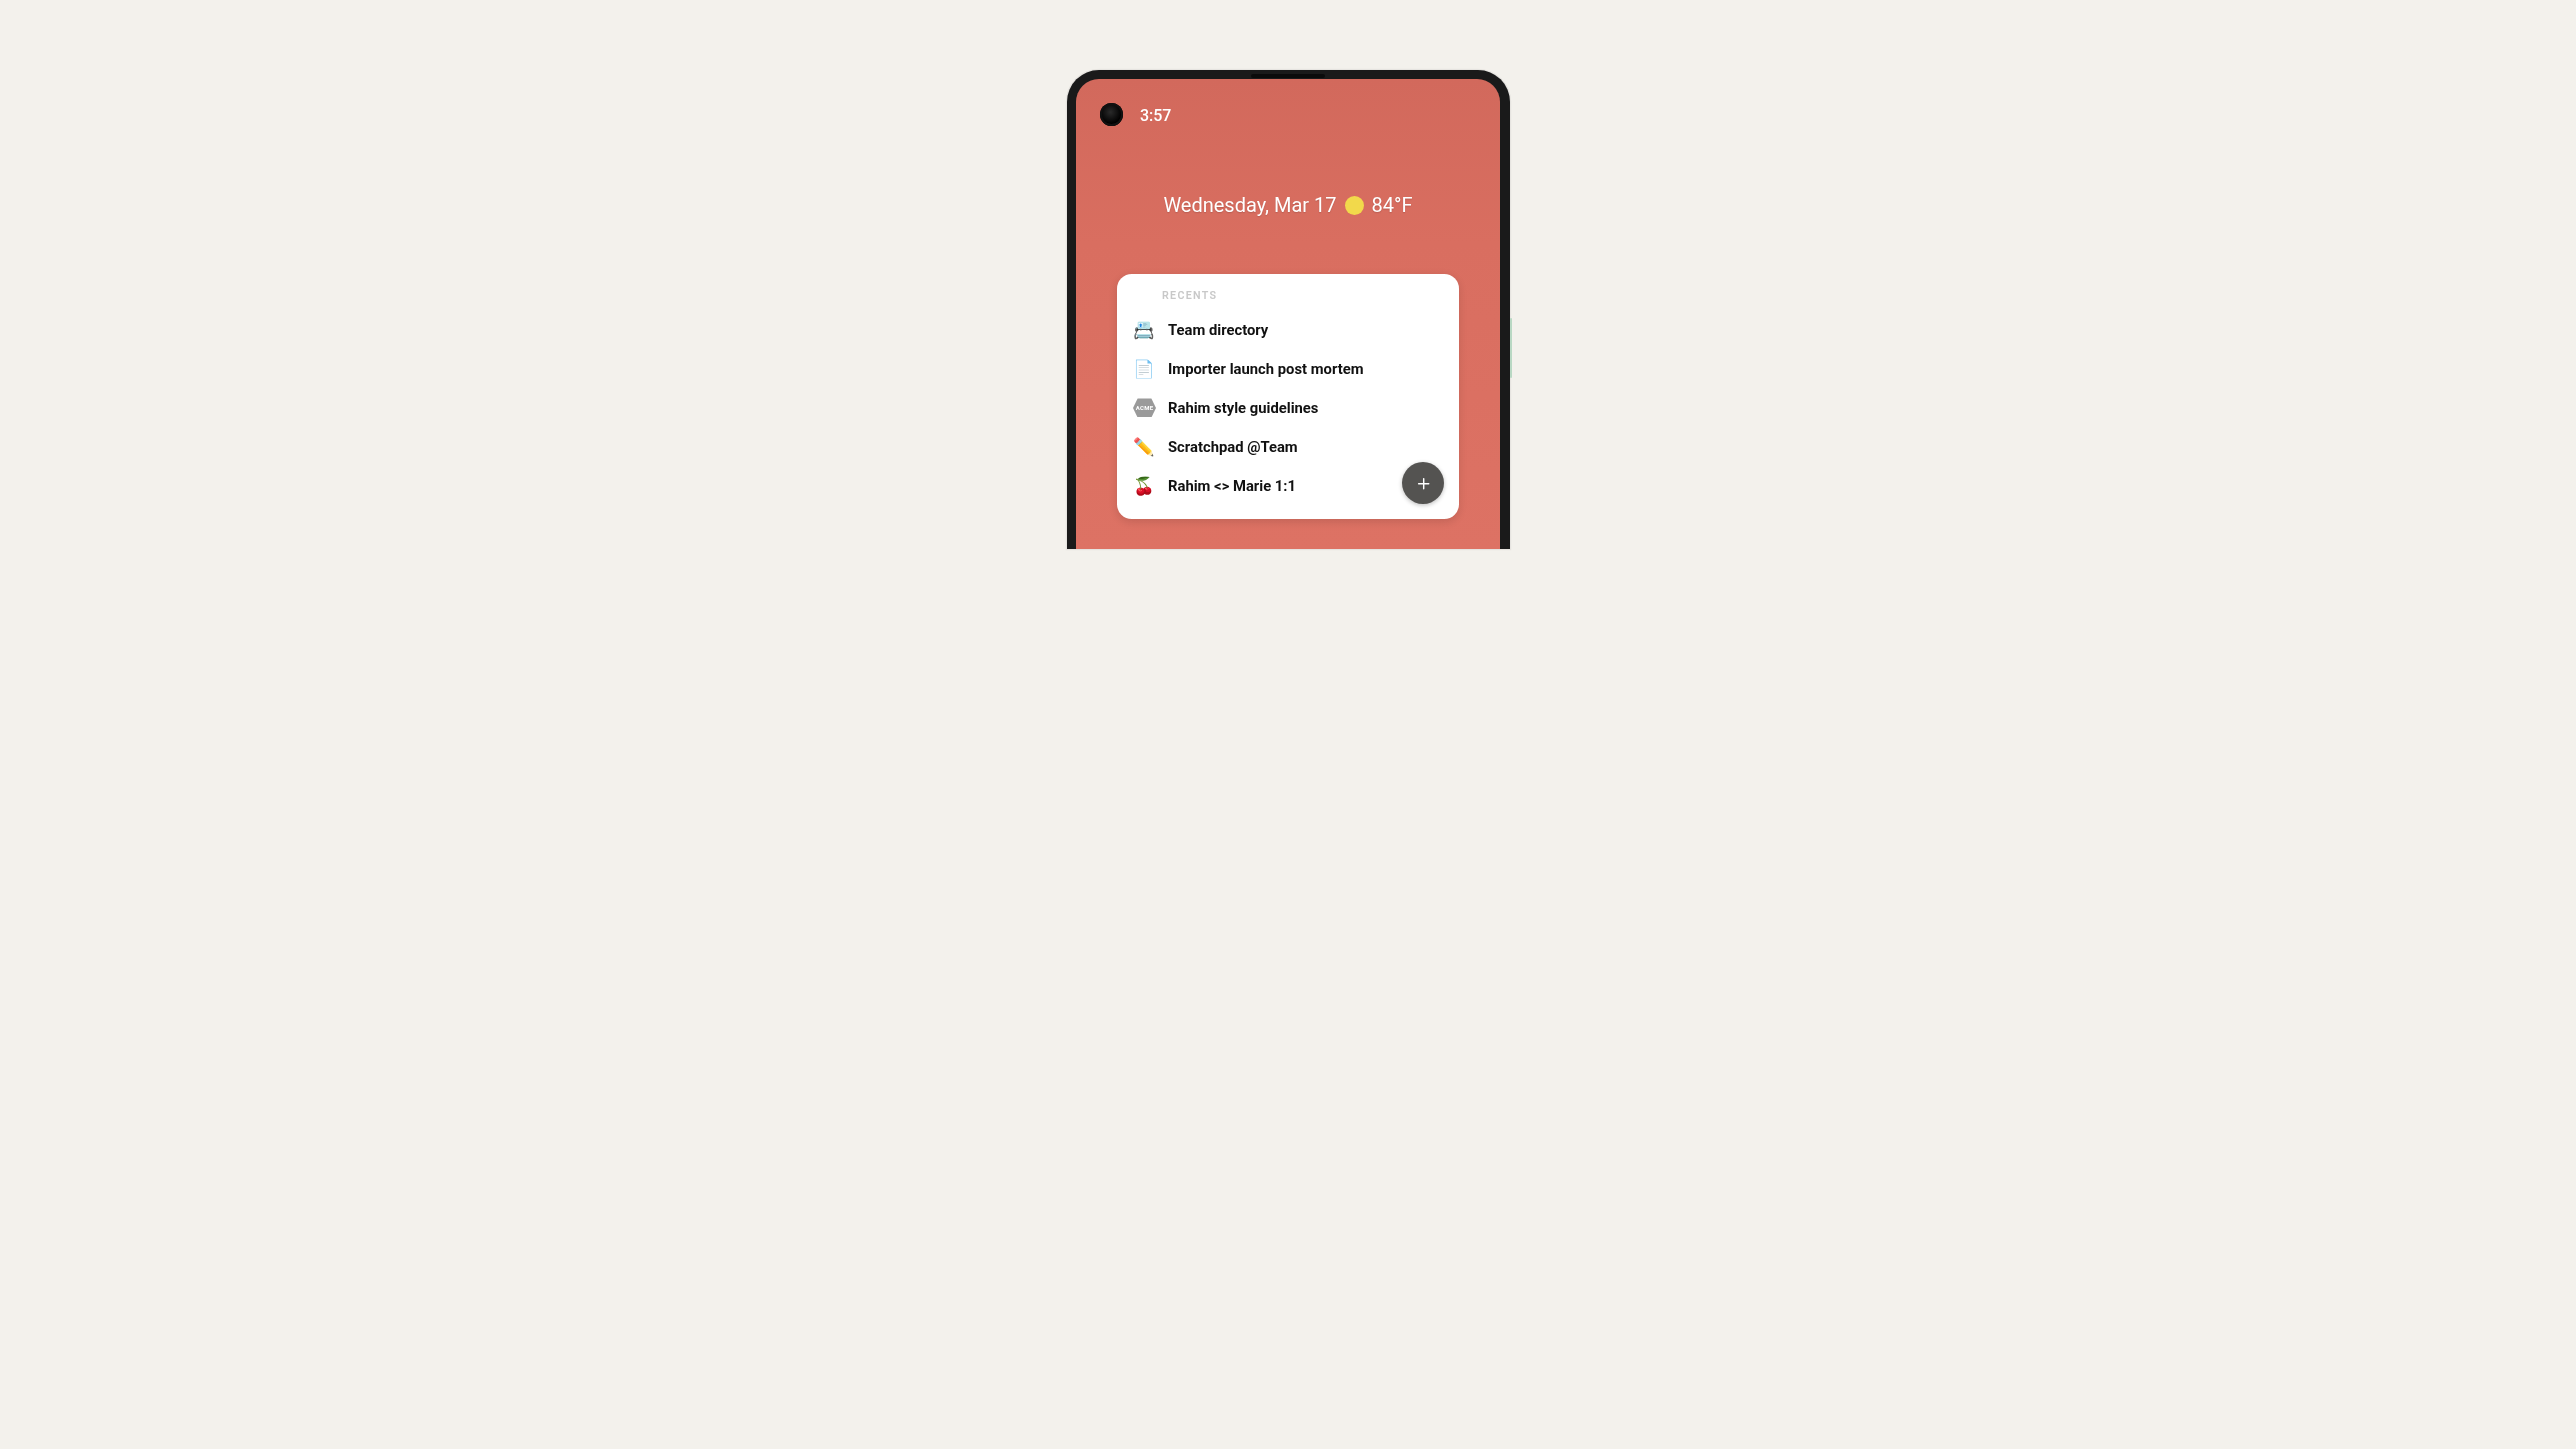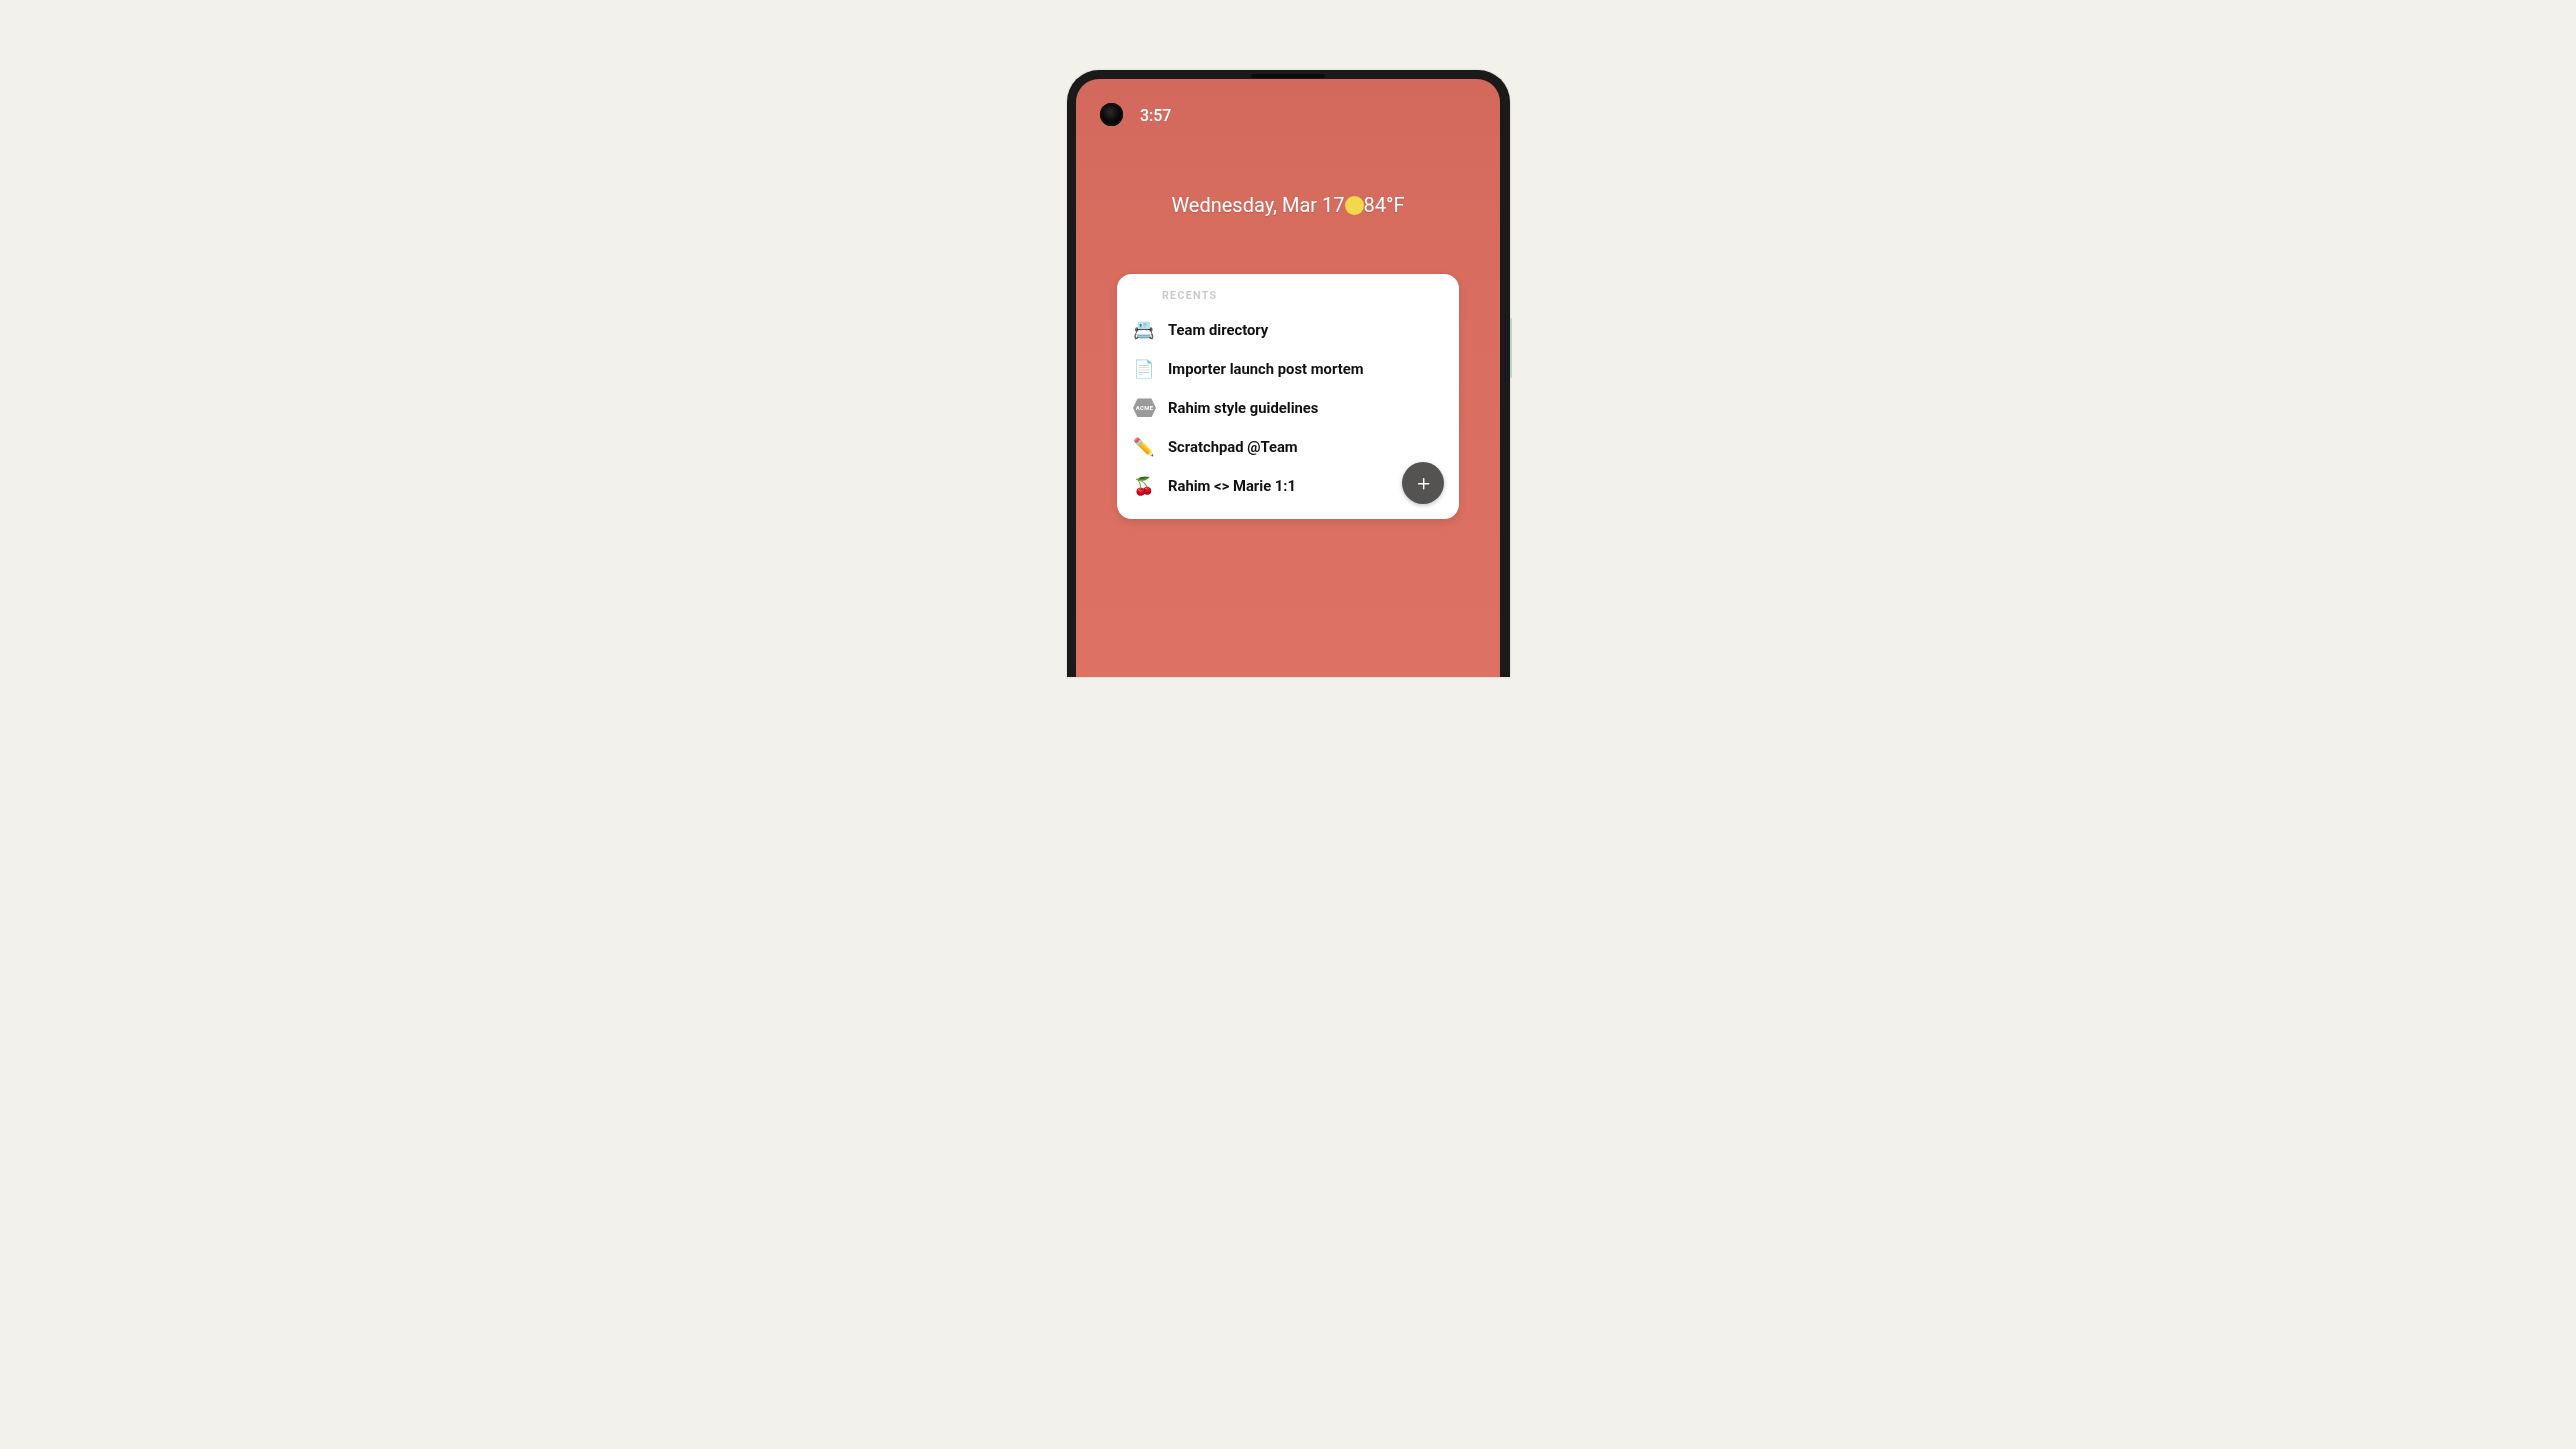--- a/index.html
+++ b/index.html
@@ -17,21 +17,21 @@
     width: 443px;
     margin-top: 70px;
     background: #1a1a1a;
     border-radius: 32px 32px 0 0;
     padding: 9.4px 9.4px 0 9.4px;
     box-shadow: 0 0 0 1.3px rgba(0,0,0,0.05);
   }
   .phone-screen {
     position: relative;
     width: 100%;
-    height: 598px;
+    height: 470px;
     background: linear-gradient(180deg, #d2695c 0%, #d96e60 35%, #dd7264 100%);
     border-radius: 23px 23px 0 0;
     overflow: hidden;
   }
   .speaker {
     position: absolute;
     top: 4px;
     left: 50%;
     transform: translateX(-50%);
     width: 74px;
@@ -58,21 +58,21 @@
     font-weight: 500;
   }
   .glance {
     position: absolute;
     top: 114px;
     left: 0;
     right: 0;
     display: flex;
     justify-content: center;
     align-items: center;
-    gap: 0;
+    gap: 8px;
     color: #fff;
     font-size: 20px;
     font-weight: 400;
     text-shadow: 0 0.7px 1.3px rgba(0,0,0,0.15);
   }
   .sun-icon {
     width: 19px;
     height: 19px;
     background: #f2d94b;
     border-radius: 50%;

